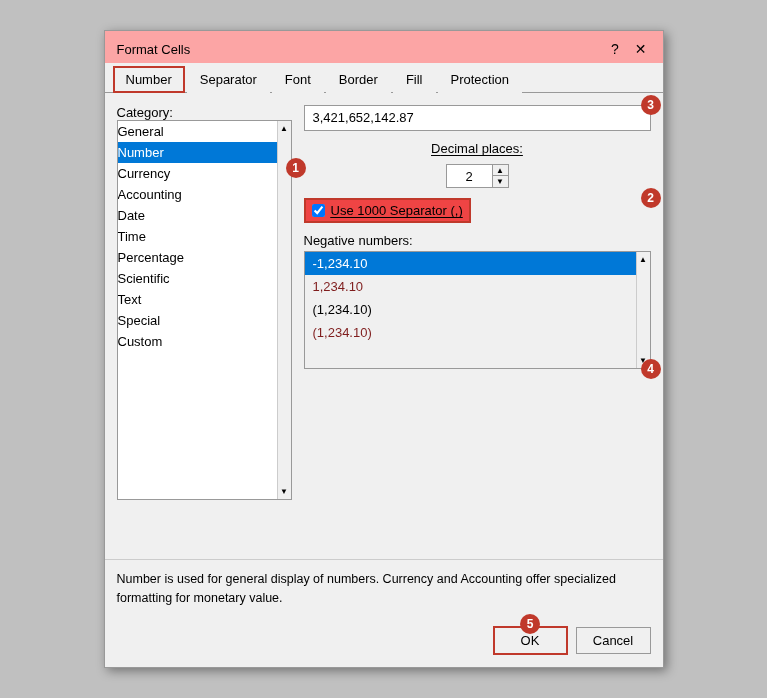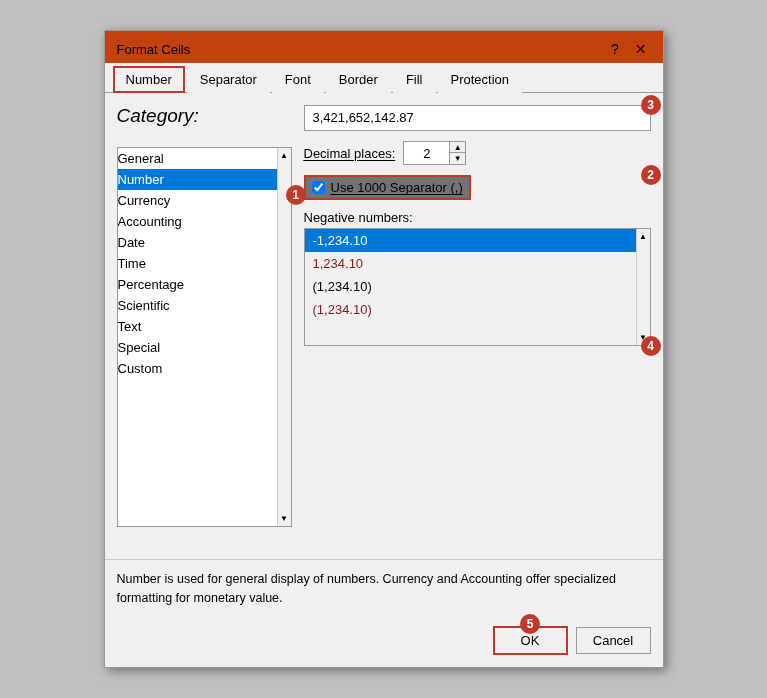--- a/index.html
+++ b/index.html
@@ -14,21 +14,21 @@
       font-size: 13px;
     }
     .dialog {
       background: #f0f0f0;
       border: 1px solid #999;
       box-shadow: 3px 3px 10px rgba(0,0,0,0.4);
       width: 560px;
       padding: 0;
     }
     .title-bar {
-      background: #c2410c;
+      background: #fca5a5;
       display: flex;
       justify-content: space-between;
       align-items: center;
       padding: 8px 12px 4px 12px;
       border-bottom: none;
     }
     .title-bar-left {
       font-size: 13px;
       font-weight: 400;
       color: #000;
@@ -77,23 +77,22 @@
       padding: 12px;
       gap: 12px;
       min-height: 460px;
     }
     .left-panel {
       width: 175px;
       flex-shrink: 0;
     }
     .left-panel label {
       display: block;
-      margin-bottom: 20px;
-      font-size: 19px;
-      font-style: italic;
+      margin-bottom: 0;
+      font-size: 13px;
     }
     .right-panel {
       flex: 1;
       display: flex;
       flex-direction: column;
       gap: 10px;
     }
     .sample-section label {
       font-size: 12px;
       color: #333;
@@ -157,21 +156,21 @@
       display: flex;
       align-items: center;
       gap: 6px;
     }
     .separator-checkbox-wrapper {
       display: flex;
       align-items: center;
       gap: 6px;
       border: 2px solid #c0392b;
       padding: 3px 6px;
-      background: #737373;
+      background: #ef4444;
     }
     .separator-checkbox-wrapper label {
       font-size: 13px;
       text-decoration: underline;
       text-underline-offset: 2px;
     }
     .negative-section {
       flex: 1;
     }
     .negative-section label {
@@ -328,21 +327,21 @@
     <div class="right-panel">
 
       <div class="sample-section" style="position:relative;">
         <div style="position:relative;">
           <div class="sample-box">3,421,652,142.87</div>
 
           <span style="position:absolute;top:-10px;right:-10px;display:inline-flex;align-items:center;justify-content:center;width:20px;height:20px;background:#c0392b;color:#fff;border-radius:50%;font-size:12px;font-weight:bold;z-index:10;">3</span>
         </div>
       </div>
 
-      <div class="decimal-row" style="position:relative;">
+      <div class="decimal-row" style="position:relative;flex-direction:column;">
         <label><u>D</u>ecimal places:</label>
         <div style="position:relative; display:inline-flex; align-items:center;">
           <div class="spinner-wrapper">
             <input class="spinner-input" type="text" value="2" style="">
             <div class="spinner-buttons">
               <button class="spinner-btn">▲</button>
               <button class="spinner-btn">▼</button>
             </div>
           </div>
         </div>

